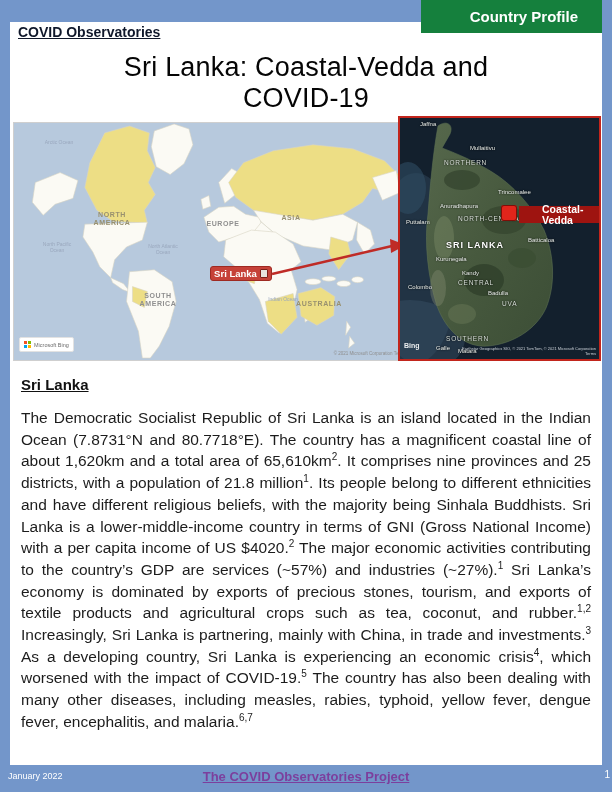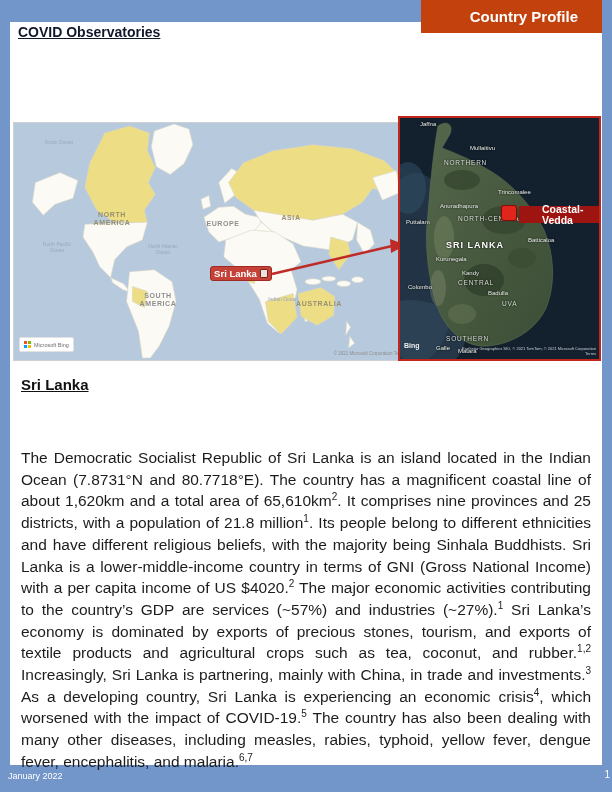--- a/index.html
+++ b/index.html
@@ -8,21 +8,21 @@
     background:#7396CA;
     font-family:"Liberation Sans", sans-serif;
     -webkit-font-smoothing:antialiased;
   }
   .content{
     position:absolute;left:10px;top:22px;width:592px;height:743px;
     background:#ffffff;
   }
   .badge{
     position:absolute;left:421px;top:0;width:181px;height:33px;
-    background:#c2410c;color:#ffffff;font-weight:bold;font-size:15px;
+    background:#15803d;color:#ffffff;font-weight:bold;font-size:15px;
     text-align:right;box-sizing:border-box;padding:8px 24px 0 0;
     z-index:5;
   }
   .brand{
     position:absolute;left:18px;top:24px;z-index:6;
     font-size:14px;font-weight:bold;color:#0f172a;text-decoration:underline;
   }
   .title{
     position:absolute;left:0;top:52px;width:612px;text-align:center;z-index:6;
     font-size:27px;line-height:31px;color:#050505;letter-spacing:.2px;
@@ -77,39 +77,41 @@
   }
   .inset-bing{position:absolute;left:4px;top:224px;color:#fff;font-size:7px;z-index:4;opacity:.9;font-weight:bold;}
   .inset-copy{position:absolute;left:58px;top:228px;width:138px;font-size:4px;color:#C9CFD6;text-align:right;z-index:4;line-height:5px;}
   
   .section-heading{
     position:absolute;left:21px;top:376px;z-index:4;
     font-size:15px;font-weight:bold;text-decoration:underline;color:#111;
   }
   .paragraph{
     position:absolute;left:21px;top:407px;width:570px;z-index:4;
-    font-size:15.5px;line-height:21.7px;color:#1c1c1c;text-align:justify;margin-top:40px;
+    font-size:15.5px;line-height:21.7px;color:#1c1c1c;text-align:justify;
   }
   .paragraph sup{font-size:10px;line-height:0;}
   
   .footer{position:absolute;left:0;top:765px;width:612px;height:28px;z-index:6;padding-left:6px;}
   .footer-date{position:absolute;left:8px;top:6px;color:#fff;font-size:9px;}
   .footer-link{
     position:absolute;left:0;top:4px;width:612px;text-align:center;
     color:#7C3F9D;font-size:13px;font-weight:bold;text-decoration:underline;cursor:pointer;
   }
   .footer-page{position:absolute;right:8px;top:4px;color:#fff;font-size:10px;}
 </style>
 </head>
 <body>
 
 <div class="content"></div>
 <div class="badge">Country Profile</div>
 <div class="brand">COVID Observatories</div>
 <div class="title">
+  <div>Sri Lanka: Coastal-Vedda and</div>
+  <div>COVID-19</div>
 </div>
 
 <div class="figure">
 
   <div class="worldmap">
     <svg width="586" height="237" viewBox="0 0 588 239">
       <rect width="588" height="239" fill="#B7C9DD"></rect>
       <g stroke="#D8D4C4" stroke-width="0.6">
 
         <path d="M140,8 L160,1 L175,6 L179,22 L170,41 L156,52 L142,44 L137,24 Z" fill="#FBFAF4"></path>
@@ -240,14 +242,15 @@
     </div>
     <div class="inset-copy">Earthstar Geographics SIO, © 2021 TomTom, © 2021 Microsoft Corporation  Terms</div>
   </div>
 </div>
 
 <div class="section-heading">Sri Lanka</div>
 <div class="paragraph">The Democratic Socialist Republic of Sri Lanka is an island located in the Indian Ocean (7.8731°N and 80.7718°E). The country has a magnificent coastal line of about 1,620km and a total area of 65,610km<sup>2</sup>. It comprises nine provinces and 25 districts, with a population of 21.8 million<sup>1</sup>. Its people belong to different ethnicities and have different religious beliefs, with the majority being Sinhala Buddhists. Sri Lanka is a lower-middle-income country in terms of GNI (Gross National Income) with a per capita income of US $4020.<sup>2</sup> The major economic activities contributing to the country’s GDP are services (~57%) and industries (~27%).<sup>1</sup> Sri Lanka’s economy is dominated by exports of precious stones, tourism, and exports of textile products and agricultural crops such as tea, coconut, and rubber.<sup>1,2</sup> Increasingly, Sri Lanka is partnering, mainly with China, in trade and investments.<sup>3</sup> As a developing country, Sri Lanka is experiencing an economic crisis<sup>4</sup>, which worsened with the impact of COVID-19.<sup>5</sup> The country has also been dealing with many other diseases, including measles, rabies, typhoid, yellow fever, dengue fever, encephalitis, and malaria.<sup>6,7</sup></div>
 
 <div class="footer">
   <span class="footer-date">January 2022</span>
+  <span class="footer-link">The COVID Observatories Project</span>
   <span class="footer-page">1</span>
 </div>
 
 </body></html>

